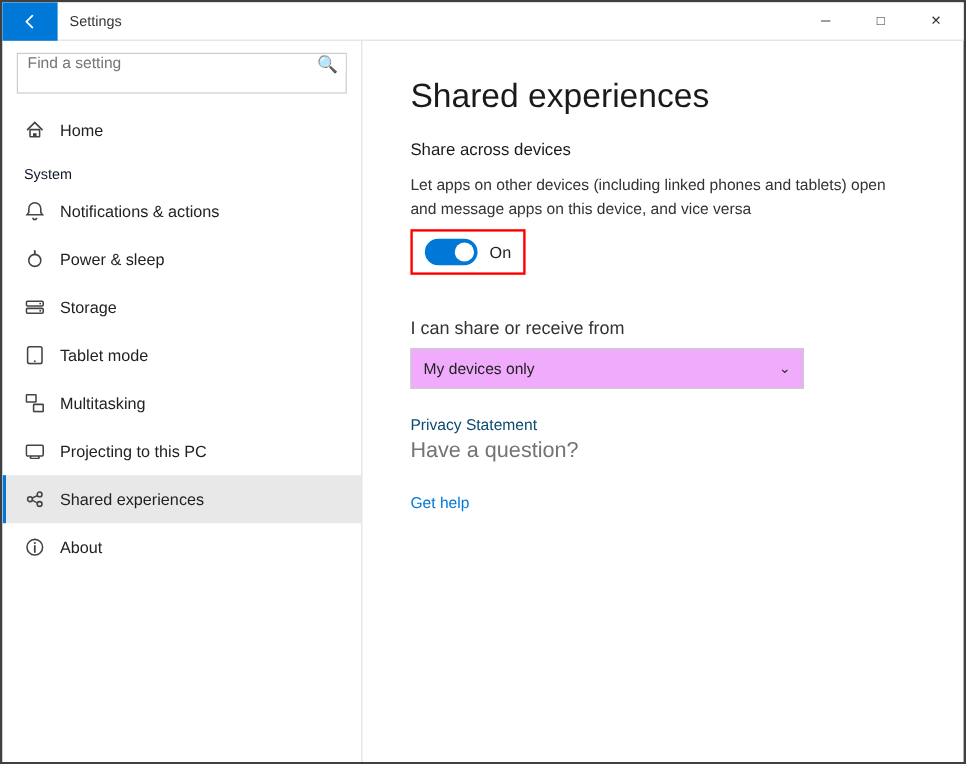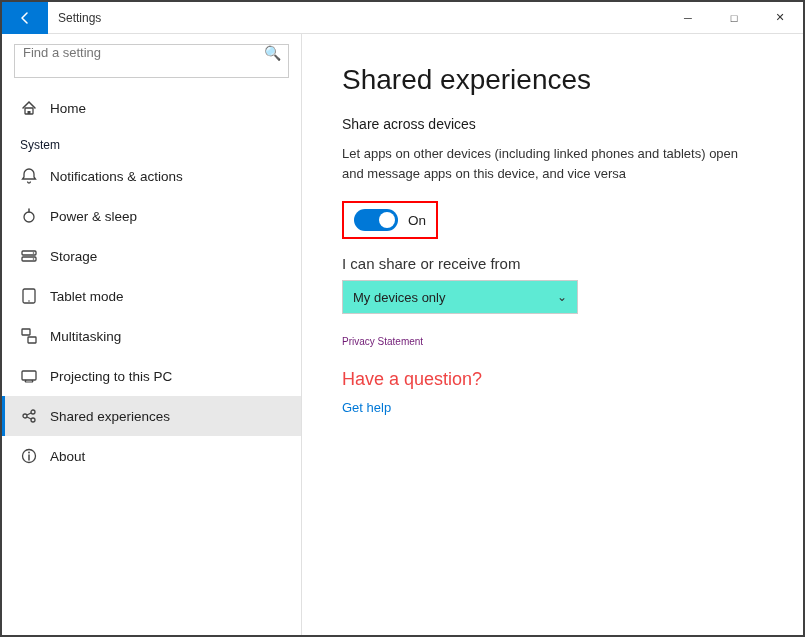--- a/index.html
+++ b/index.html
@@ -143,28 +143,28 @@
     .section-title {
       font-size: 14px;
       font-weight: 400;
       color: #1a1a1a;
       margin-bottom: 12px;
     }
     .description-text {
       font-size: 13px;
       color: #333;
       line-height: 1.5;
-      margin-bottom: 18px;
+      margin-bottom: 8px;
       max-width: 450px;
     }
     .toggle-row {
       display: flex;
       align-items: center;
       gap: 10px;
-      margin-bottom: 16px;
+      margin-bottom: 36px;
       border: 2px solid red;
       padding: 6px 10px;
       display: inline-flex;
       text-align: right;
     }
     .toggle {
       width: 44px;
       height: 22px;
       background: #0078d7;
       border-radius: 11px;
@@ -187,47 +187,47 @@
     }
     .share-label {
       font-size: 15px;
       color: #333;
       margin-bottom: 8px;
     }
     .dropdown {
       display: flex;
       align-items: center;
       justify-content: space-between;
-      width: 236px;
+      width: 328px;
       height: 34px;
       border: 1px solid #ccc;
       padding: 0 10px;
       cursor: pointer;
       font-size: 13px;
       color: #222;
       margin-bottom: 22px;
-      background: #5eead4;
+      background: #f0abfc;
     }
     .dropdown-arrow {
       font-size: 12px;
       color: #333;
     }
     .privacy-link {
-      font-size: 10px;
-      color: #701a75;
+      font-size: 13px;
+      color: #0c4a6e;
       text-decoration: none;
       cursor: pointer;
-      margin-bottom: 22px;
+      margin-bottom: 4px;
       display: block;
     }
     .question-title {
       font-size: 18px;
       font-weight: 400;
-      color: #ef4444;
-      margin-bottom: 8px;
+      color: #737373;
+      margin-bottom: 24px;
     }
     .get-help-link {
       font-size: 13px;
       color: #0078d7;
       text-decoration: none;
       cursor: pointer;
     }
   </style>
 </head>
 <body>

